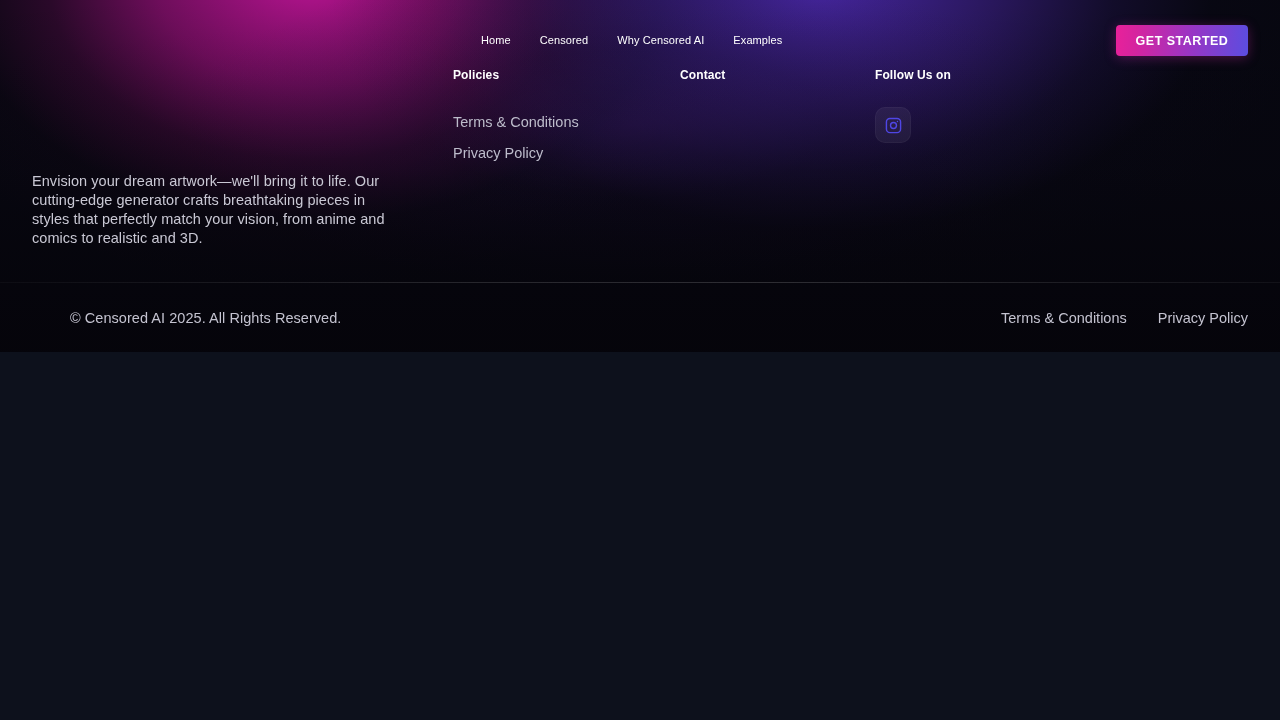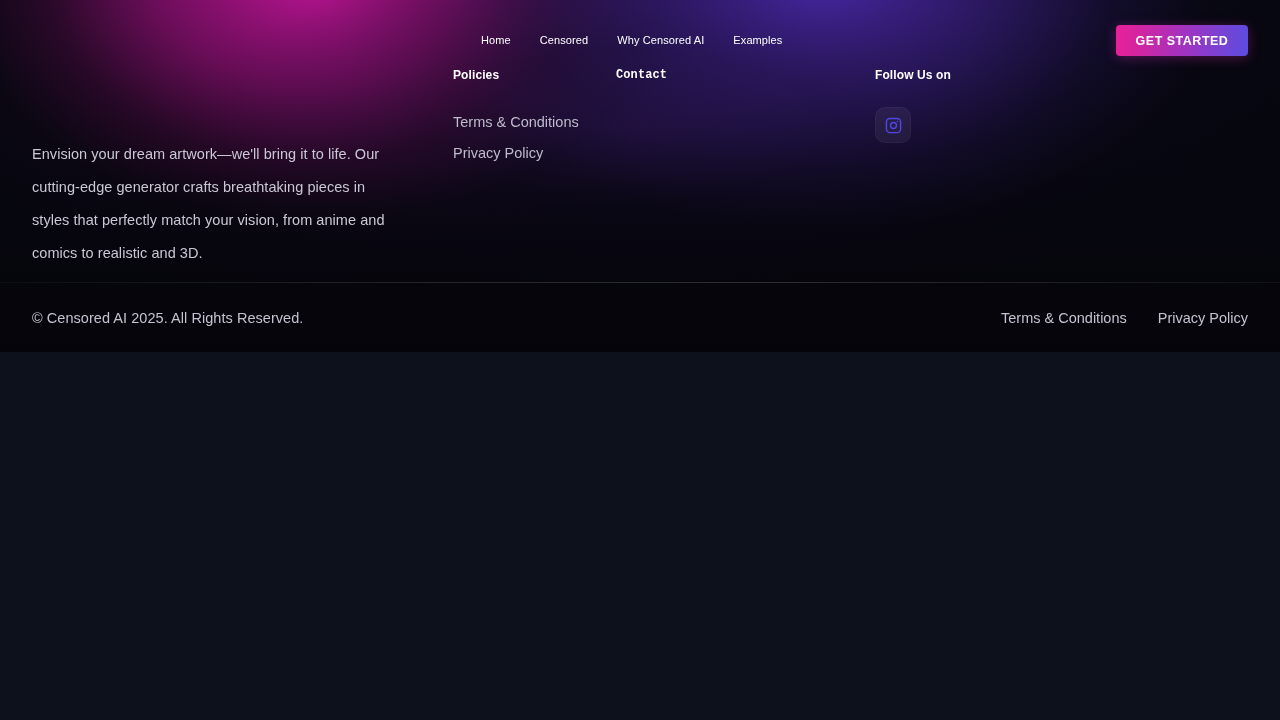--- a/index.html
+++ b/index.html
@@ -128,27 +128,28 @@
     position:absolute; left:0; top:60px; width:1280px;
     z-index:3;
   }
   #brand-col {
     position:absolute; left:32px; top:78px;
     width:372px;
   }
   #brand-desc {
     color:#c9c8d4;
     font-size:14.5px;
-    line-height:33px;
+    line-height:19px;
     letter-spacing:0.05px;
+    margin-top:34px;
   }
 
   .footer-col { position:absolute; top:8px; }
   #col-policies { left:453px; }
-  #col-contact  { left:616px;font-family:Liberation Mono, monospace; }
+  #col-contact  { left:680px; }
   #col-follow   { left:875px; }
 
   .col-title {
     color:#ffffff;
     font-size:12px;
     font-weight:bold;
     letter-spacing:0.1px;
     margin-bottom:25px;
     white-space:nowrap;
   }
@@ -188,20 +189,21 @@
     position:absolute; left:0; top:283px; width:1280px; height:69px;
     display:flex; align-items:center; justify-content:space-between;
     padding:0 32px;
     z-index:5;
   }
   #copyright {
     color:#c4c3d0;
     font-size:14.5px;
     letter-spacing:0.05px;
     white-space:nowrap;
+    margin-left:38px;
   }
   #bottom-links { display:flex; align-items:center; gap:31px; }
   .bottom-link {
     color:#c4c3d0;
     font-size:14.5px;
     text-decoration:none;
     white-space:nowrap;
     cursor:pointer;
   }
 

